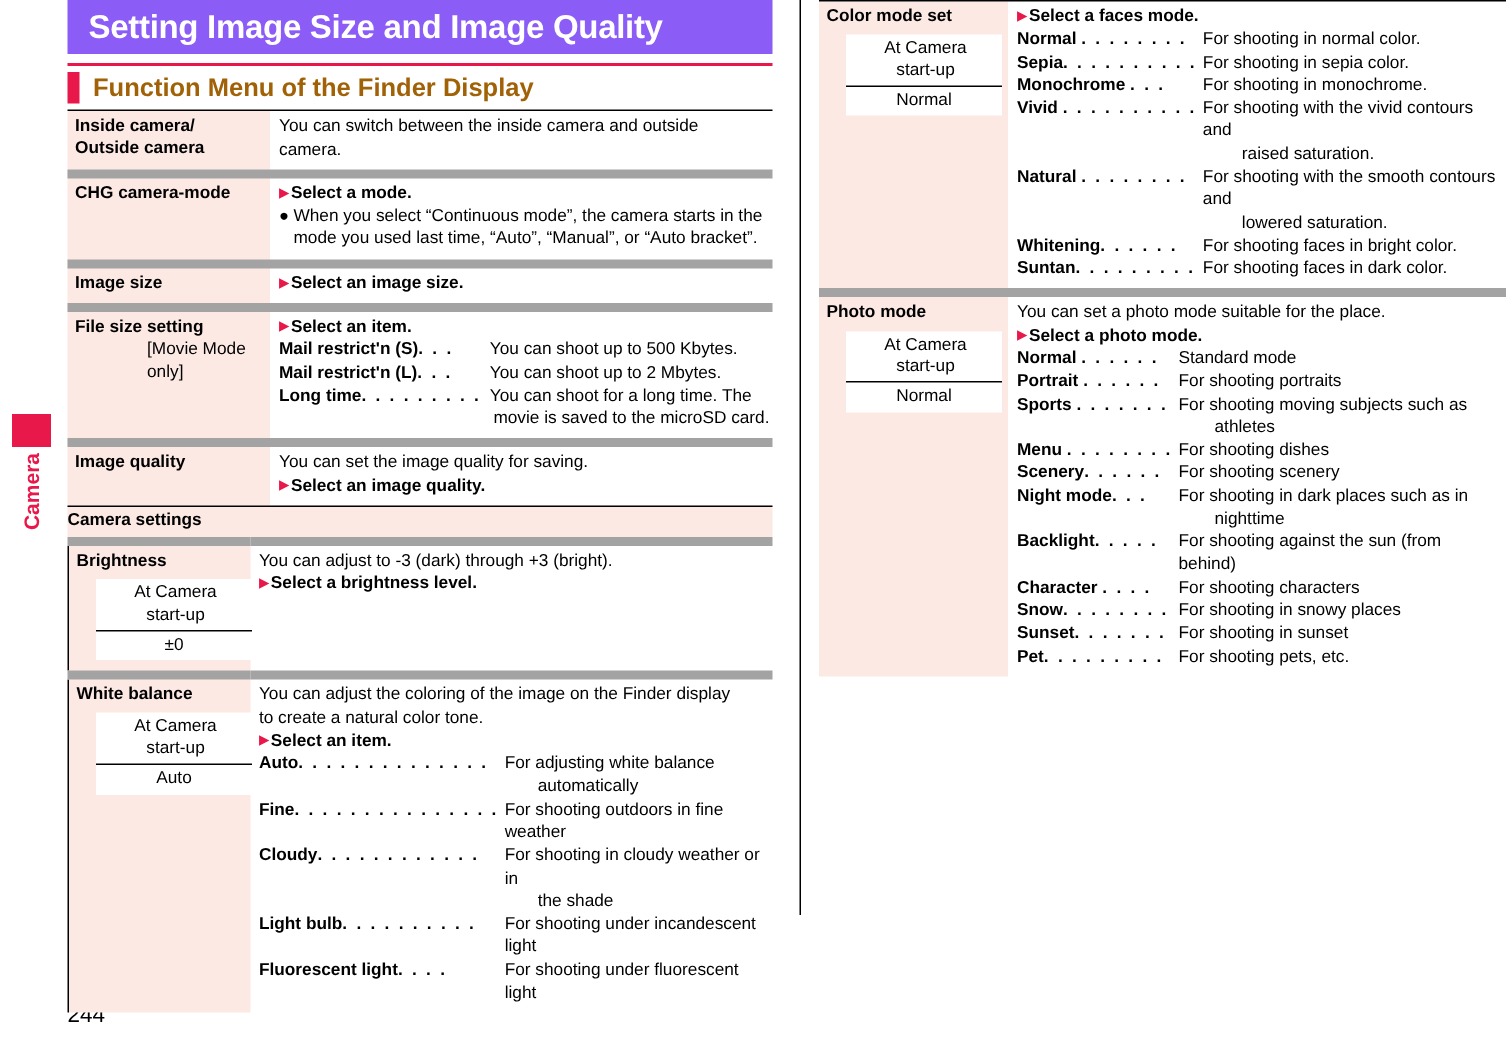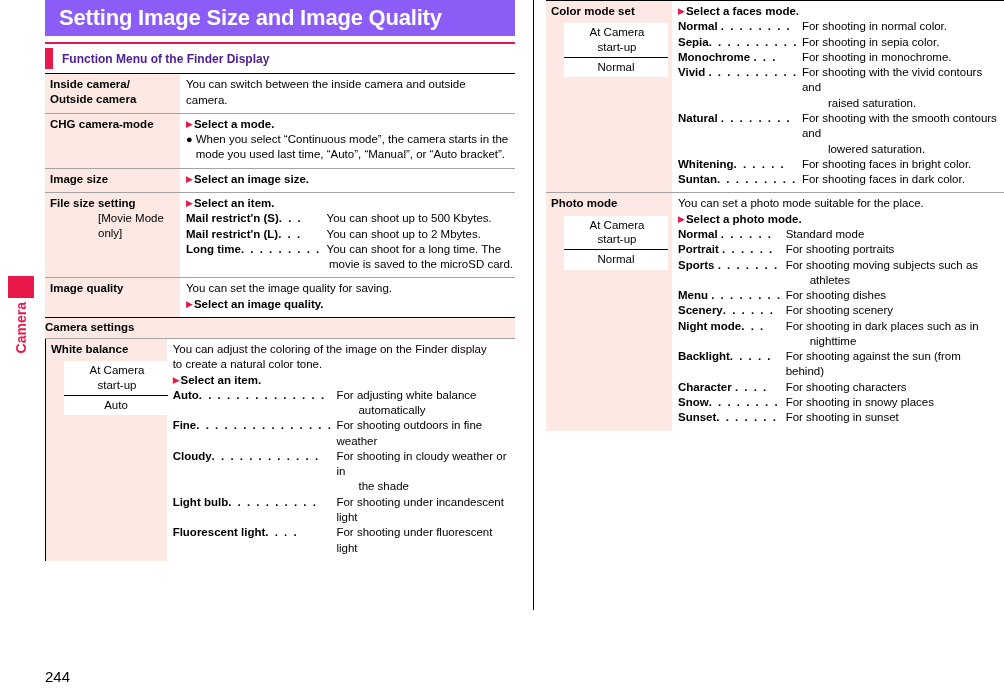--- a/index.html
+++ b/index.html
@@ -81,23 +81,23 @@
   .section-header {
     display: flex; align-items: center;
     padding-bottom: 4px;
   }
   .section-bar {
     width: 8px; height: 21px;
     background: #e8184a;
     margin-right: 9px;
   }
   .section-title {
-    color: #4c1d95;
+    color: #a16207;
     font-weight: bold;
-    font-size: 12px;
+    font-size: 17px;
   }
 
   
   table.doc {
     border-collapse: collapse;
     width: 100%;
     table-layout: fixed;
   }
   table.doc td {
     vertical-align: top;
@@ -114,21 +114,21 @@
     font-weight: normal;
     margin-left: 48px;
   }
   .desc {
     font-size: 11.5px;
     line-height: 1.33;
     padding-left: 6px !important;
     padding-right: 2px !important;
   }
   .row-top td { border-top: 1.5px solid #000; }
-  .thin-top td { border-top: 1px solid #a3a3a3; }
+  .thin-top td { border-top: 6px solid #a3a3a3; }
 
   
   .grouphdr td {
     background: #fce9e4;
     font-weight: bold;
     font-size: 11.5px;
     padding: 3px 0 4px 5px;
     border-top: 1.5px solid #000;
   }
 
@@ -296,20 +296,36 @@
 
       <tr>
         <td colspan="2" class="nest-cell">
           <table class="nested">
             <colgroup>
                   <col style="width:121px">
                   <col style="width:348px">
                 </colgroup>
 
             <tbody>
+                  <tr class="thin-top">
+              <td class="lbl">
+                <div>Brightness</div>
+                <div class="valbox">
+                  <div class="vb-head">
+                    <div>At Camera</div>
+                    <div>start-up</div>
+                  </div>
+                  <div class="vb-val">±0</div>
+                </div>
+              </td>
+              <td class="desc">
+                <div>You can adjust to -3 (dark) through +3 (bright).</div>
+                <div><span class="arrow">▶</span><span class="step">Select a brightness level.</span></div>
+              </td>
+            </tr>
 
             <tr class="thin-top">
               <td class="lbl">
                 <div>White balance</div>
                 <div class="valbox">
                   <div class="vb-head">
                     <div>At Camera</div>
                     <div>start-up</div>
                   </div>
                   <div class="vb-val">Auto</div>
@@ -471,20 +487,24 @@
               <div class="dl2d"><span>For shooting characters</span></div>
             </div>
             <div class="dl2row">
               <div class="dl2t"><span>Snow</span><span class="dots">. . . . . . . .</span></div>
               <div class="dl2d"><span>For shooting in snowy places</span></div>
             </div>
             <div class="dl2row">
               <div class="dl2t"><span>Sunset</span><span class="dots">. . . . . . .</span></div>
               <div class="dl2d"><span>For shooting in sunset</span></div>
             </div>
+            <div class="dl2row">
+              <div class="dl2t"><span>Pet</span><span class="dots">. . . . . . . . .</span></div>
+              <div class="dl2d"><span>For shooting pets, etc.</span></div>
+            </div>
           </div>
         </td>
       </tr>
     </tbody>
       </table>
   </div>
 
 </div>
 
 </body></html>

